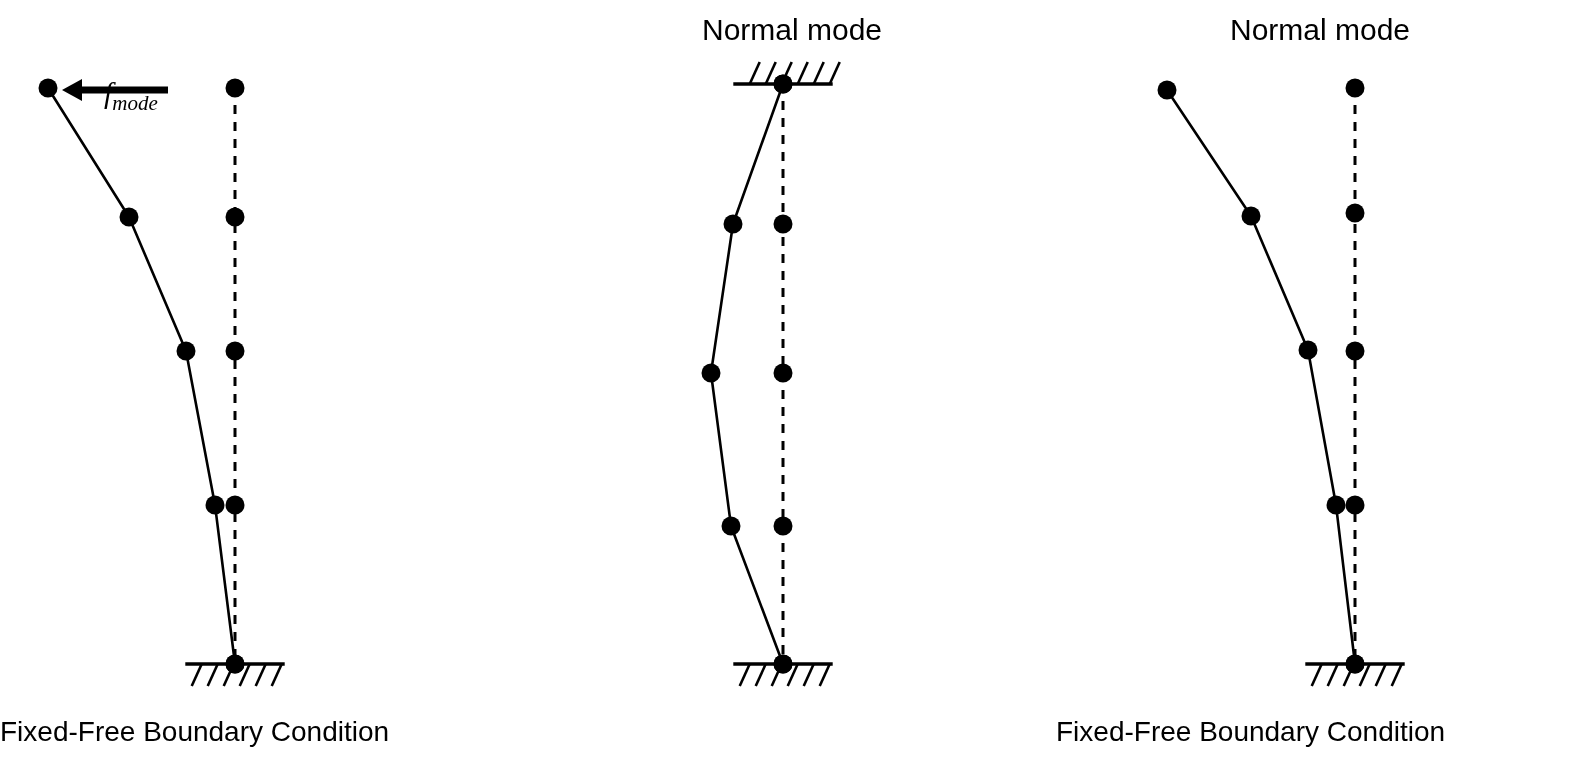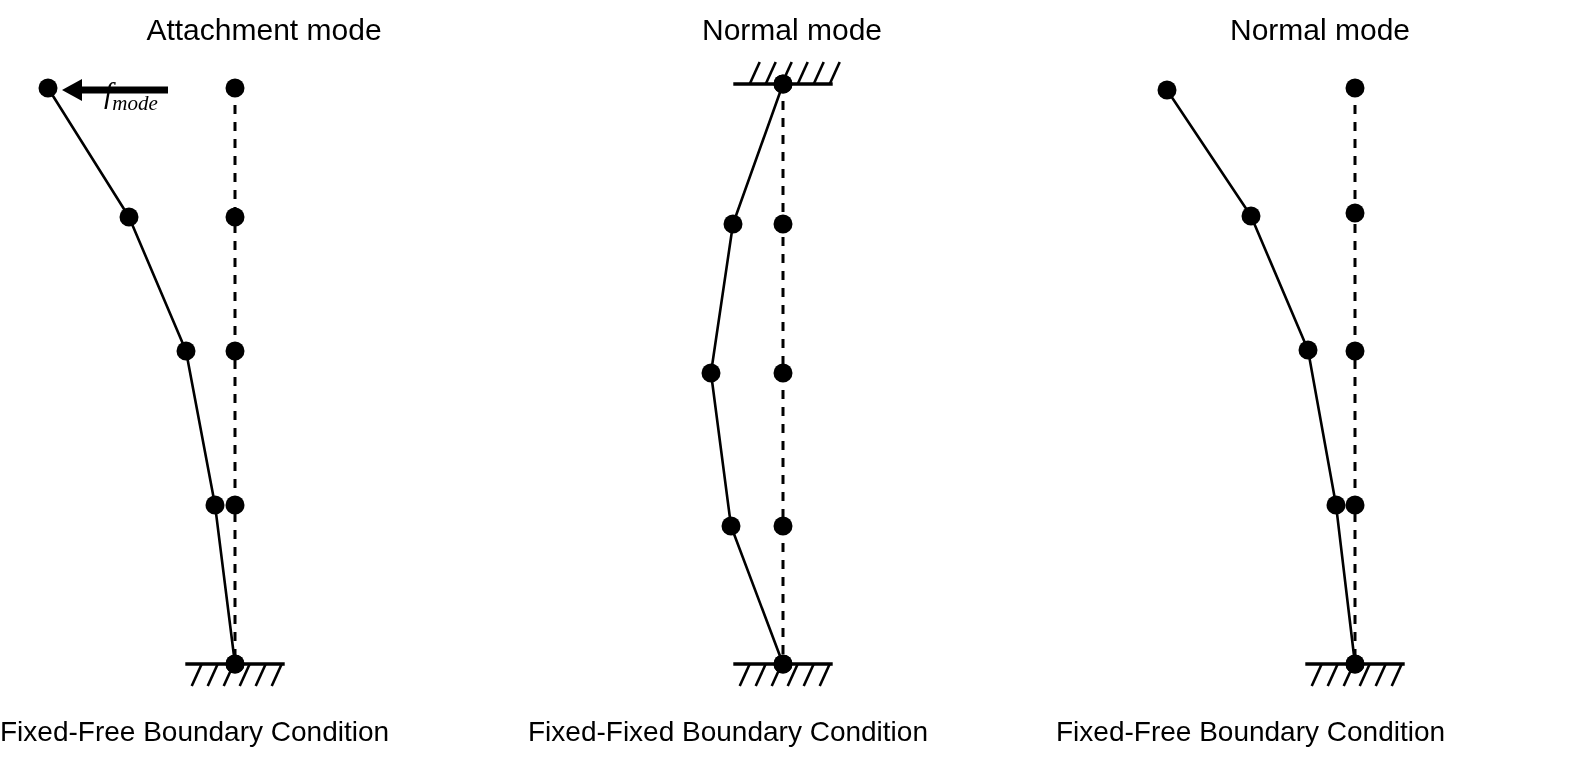--- a/index.html
+++ b/index.html
@@ -65,21 +65,20 @@
   .force-label .sub {
     font-size: 21px;
     font-style: italic;
   }
 </style>
 </head>
 <body>
 
 <div id="figure-root">
     <div class="panel" id="panel-0">
-      <div class="panel-title">Attachment mode</div>
       <div class="panel-caption">Fixed-Free Boundary Condition</div>
       <svg width="1584" height="759" viewBox="0 0 1584 759" class="panel-svg" style="left: 0px;">
         <line x1="235" y1="88" x2="235" y2="664" stroke="#000000" stroke-width="3" stroke-dasharray="9 8" stroke-linecap="butt"></line>
         <polyline points="48,88 129,217 186,351 215,505 235,664" fill="none" stroke="#000000" stroke-width="2.6" stroke-linejoin="round" stroke-linecap="round"></polyline>
         <g>
           <circle cx="235" cy="88" r="9.5" fill="#000000"></circle>
           <circle cx="235" cy="217" r="9.5" fill="#000000"></circle>
           <circle cx="235" cy="351" r="9.5" fill="#000000"></circle>
           <circle cx="235" cy="505" r="9.5" fill="#000000"></circle>
           <circle cx="235" cy="664" r="9.5" fill="#000000"></circle>
@@ -102,21 +101,20 @@
         </g>
         <g>
           <line x1="168" y1="90" x2="82" y2="90" stroke="#000000" stroke-width="7" stroke-linecap="butt"></line>
           <polygon points="62,90 82,79 82,101" fill="#000000"></polygon>
         </g>
       </svg>
       <div class="force-label" style="left: 104px; top: 78px;"><span>f</span><sub class="sub">mode</sub></div>
     </div>
     <div class="panel" id="panel-1">
       <div class="panel-title">Normal mode</div>
-      <div class="panel-caption">Fixed-Fixed Boundary Condition</div>
       <svg width="1584" height="759" viewBox="0 0 1584 759" class="panel-svg" style="left: -528px;">
         <line x1="783" y1="84" x2="783" y2="664" stroke="#000000" stroke-width="3" stroke-dasharray="9 8" stroke-linecap="butt"></line>
         <polyline points="783,84 733,224 711,373 731,526 783,664" fill="none" stroke="#000000" stroke-width="2.6" stroke-linejoin="round" stroke-linecap="round"></polyline>
         <g>
           <circle cx="783" cy="84" r="9.5" fill="#000000"></circle>
           <circle cx="783" cy="224" r="9.5" fill="#000000"></circle>
           <circle cx="783" cy="373" r="9.5" fill="#000000"></circle>
           <circle cx="783" cy="526" r="9.5" fill="#000000"></circle>
           <circle cx="783" cy="664" r="9.5" fill="#000000"></circle>
         </g>

